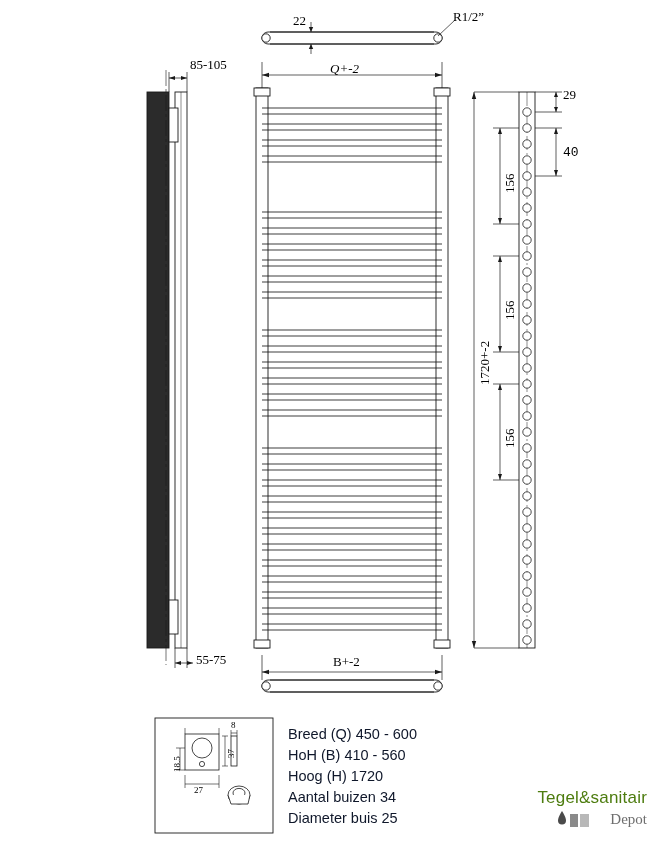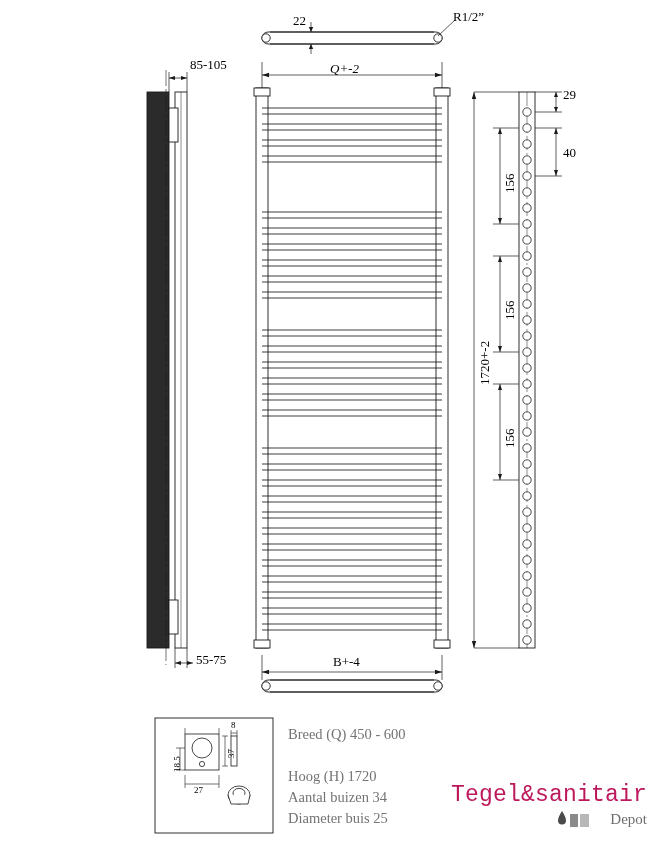--- a/index.html
+++ b/index.html
@@ -36,38 +36,38 @@
     white-space: nowrap;
     line-height: 1;
   }
   .lbl.tiny { font-size: 9px; }
   .lbl.rot {
     transform-origin: 0 0;
     transform: rotate(-90deg);
   }
   .spec {
     position: absolute;
-    font-family: Liberation Serif, serif;
+    font-family: Liberation Sans, sans-serif;
     font-size: 14.5px;
     line-height: 21px;
-    color: #737373;
+    color: #0f172a;
     white-space: nowrap;
   }
   .brand {
     position: absolute;
     right: 12px;
     bottom: 14px;
     display: flex;
     align-items: center;
     gap: 6px;
   }
   .brand-text {
-    font-family: Liberation Mono, monospace;
-    font-size: 23px;
-    color: #be185d;
+    font-family: Liberation Sans, sans-serif;
+    font-size: 17px;
+    color: #4d7c0f;
     letter-spacing: 0.2px;
   }
   .brand-sub {
     font-family: "Liberation Serif", serif;
     font-size: 15px;
     color: #6e6e6e;
   }
   .brand-marks {
     display: flex;
     align-items: flex-end;
@@ -355,35 +355,36 @@
         </g>
       </g>
     </g>
   </svg>
 
   <div class="lbl" style="left:293px; top:14px;">22</div>
   <div class="lbl" style="left:453px; top:10px;">R1/2”</div>
   <div class="lbl" style="left:330px; top:62px;font-style:italic;">Q+-2</div>
   <div class="lbl" style="left:190px; top:58px;">85-105</div>
   <div class="lbl" style="left:196px; top:653px;">55-75</div>
-  <div class="lbl" style="left:333px; top:655px;">B+-4</div>
+  <div class="lbl" style="left:333px; top:655px;">B+-2</div>
 
   <div class="lbl rot" style="left:478px; top:385px;">1720+-2</div>
   <div class="lbl rot" style="left:503px; top:193px;">156</div>
   <div class="lbl rot" style="left:503px; top:320px;">156</div>
   <div class="lbl rot" style="left:503px; top:448px;">156</div>
   <div class="lbl" style="left:563px; top:88px;">29</div>
-  <div class="lbl" style="left:563px; top:146px;">40</div>
+  <div class="lbl" style="left:563px; top:146px;font-family:Liberation Mono, monospace;">40</div>
 
   <div class="lbl tiny" style="left:231px; top:721px;">8</div>
   <div class="lbl tiny rot" style="left:227px; top:758px;">37</div>
   <div class="lbl tiny rot" style="left:173px; top:772px;">18.5</div>
   <div class="lbl tiny" style="left:194px; top:786px;">27</div>
 
   <div class="spec" style="left:288px; top:724px;">Breed (Q) 450 - 600</div>
+  <div class="spec" style="left:288px; top:745px;">HoH (B) 410 - 560</div>
   <div class="spec" style="left:288px; top:766px;">Hoog (H) 1720</div>
   <div class="spec" style="left:288px; top:787px;">Aantal buizen 34</div>
   <div class="spec" style="left:288px; top:808px;">Diameter buis 25</div>
 
   <div class="brand">
     <div style="display:flex; flex-direction:column; align-items:flex-end;">
       <span class="brand-text">Tegel&amp;sanitair</span>
       <div style="display:flex; align-items:center; gap:17px; margin-top:2px;">
         <span class="brand-marks">
           <svg width="34" height="18" viewBox="0 0 34 18">

